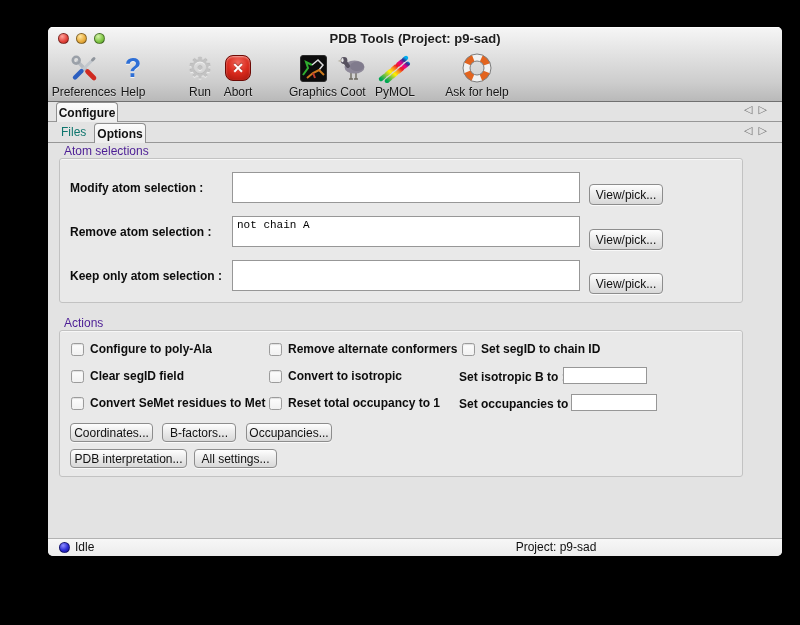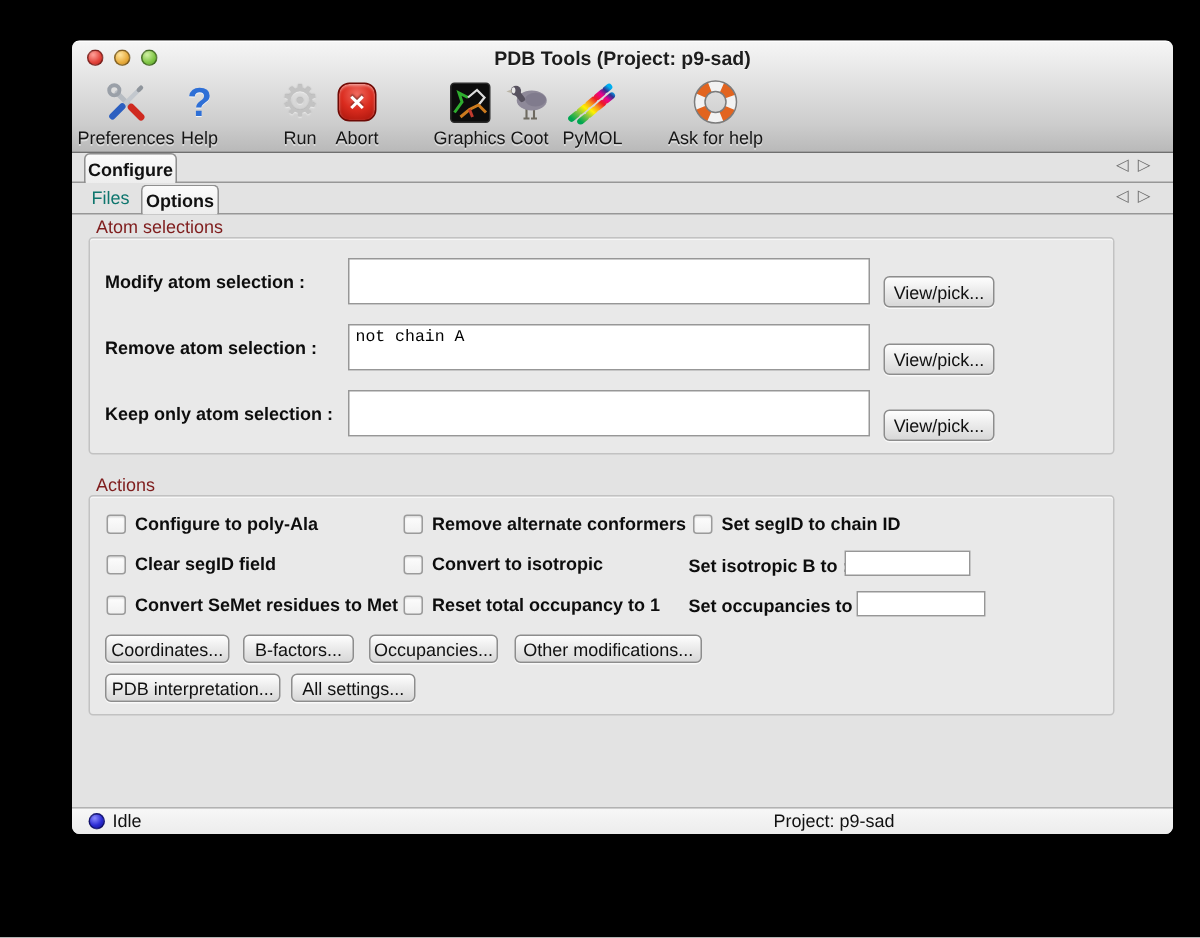--- a/index.html
+++ b/index.html
@@ -37,21 +37,21 @@
   .tabrow{position:absolute;left:0;right:0;border-bottom:1px solid #979797;}
   .tabrow1{top:74px;height:20px;}
   .tabrow2{top:95px;height:20px;}
   .tab{position:absolute;bottom:-1px;height:20px;box-sizing:border-box;border:1px solid #8f8f8f;border-bottom:none;
     border-radius:4px 4px 0 0;background:linear-gradient(#fbfbfb,#ededed);
     font-size:12px;font-weight:bold;color:#111;display:flex;align-items:center;justify-content:center;}
   .tab-plain{position:absolute;top:0;height:20px;font-size:12px;color:#0f766e;display:flex;align-items:center;}
   .tab-arrows{position:absolute;right:9px;top:2px;font-size:11px;color:#6e6e6e;letter-spacing:6px;}
 
   
-  .group-label{position:absolute;font-size:12px;color:#7f1d1d;}
+  .group-label{position:absolute;font-size:12px;color:#4c1d95;}
   .groupbox{position:absolute;left:11px;width:684px;box-sizing:border-box;background:#e9e9e9;
     border:1px solid #c2c2c2;border-radius:3px;box-shadow:inset 0 1px 0 rgba(255,255,255,.65);}
 
   .field-label{position:absolute;font-size:12px;font-weight:bold;color:#0d0d0d;}
   .sel-input{position:absolute;left:184px;width:348px;height:31px;box-sizing:border-box;background:#fff;
     border:1px solid #979797;font-family:"Liberation Mono","DejaVu Sans Mono",monospace;font-size:11px;
     padding:2px 4px;resize:none;overflow:hidden;border-radius:0;}
   .btn{position:absolute;box-sizing:border-box;border:1px solid #8d8d8d;border-radius:4px;
     background:linear-gradient(#fefefe,#ececec 45%,#d8d8d8);font-family:"Liberation Sans",sans-serif;
     font-size:12px;color:#111;display:flex;align-items:center;justify-content:center;
@@ -256,21 +256,20 @@
     <div class="cb-item" style="left:221px;top:369px;">
       <span class="checkbox"></span>
       <span class="cb-label">Reset total occupancy to 1</span>
     </div>
     <div class="field-label" style="left:411px;top:370px;">Set occupancies to :</div>
     <input class="small-input" style="left: 523px; top: 367px; width: 86px;" value="">
 
     <div class="btn" style="left:22px;top:396px;width:83px;height:19px;">Coordinates...</div>
     <div class="btn" style="left:114px;top:396px;width:74px;height:19px;">B-factors...</div>
     <div class="btn" style="left:198px;top:396px;width:86px;height:19px;">Occupancies...</div>
-    <div class="btn" style="left:295px;top:396px;width:125px;height:19px;">Other modifications...</div>
 
     <div class="btn" style="left:22px;top:422px;width:117px;height:19px;">PDB interpretation...</div>
     <div class="btn" style="left:146px;top:422px;width:83px;height:19px;">All settings...</div>
 
     <div class="statusbar">
       <div class="status-ball"></div>
       <div class="status-text">Idle</div>
       <div class="project-text">Project: p9-sad</div>
     </div>
 

